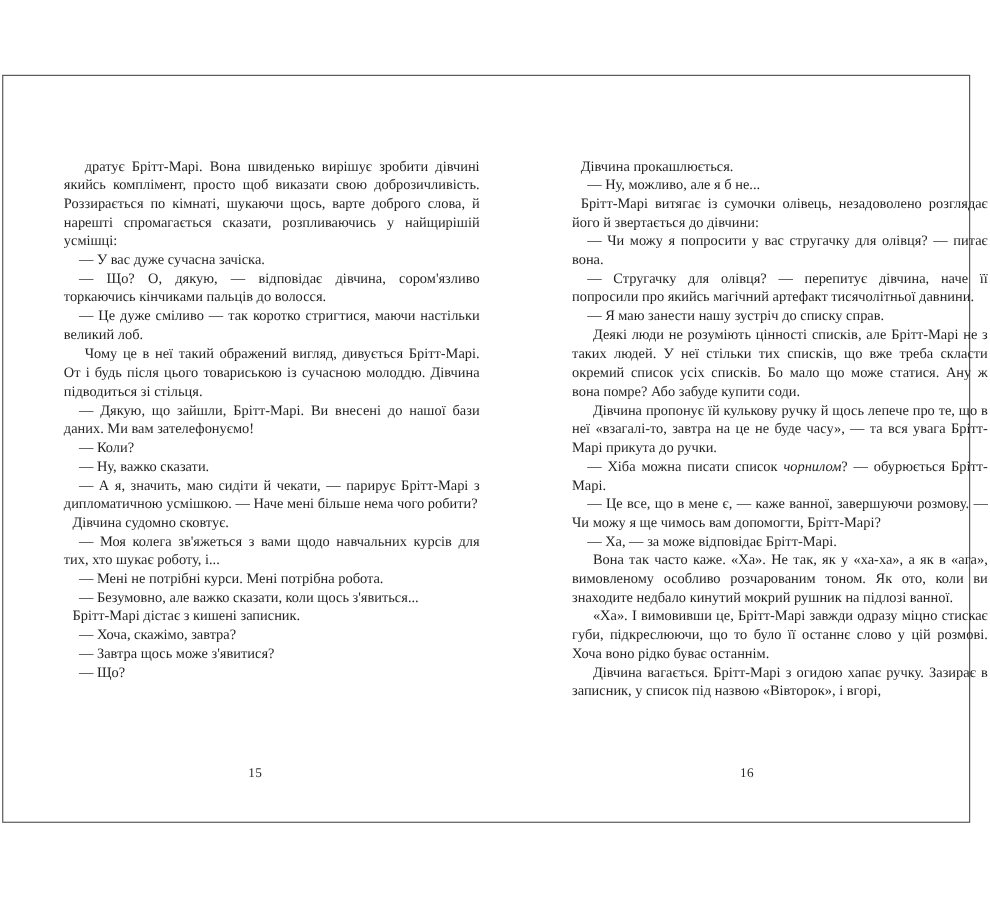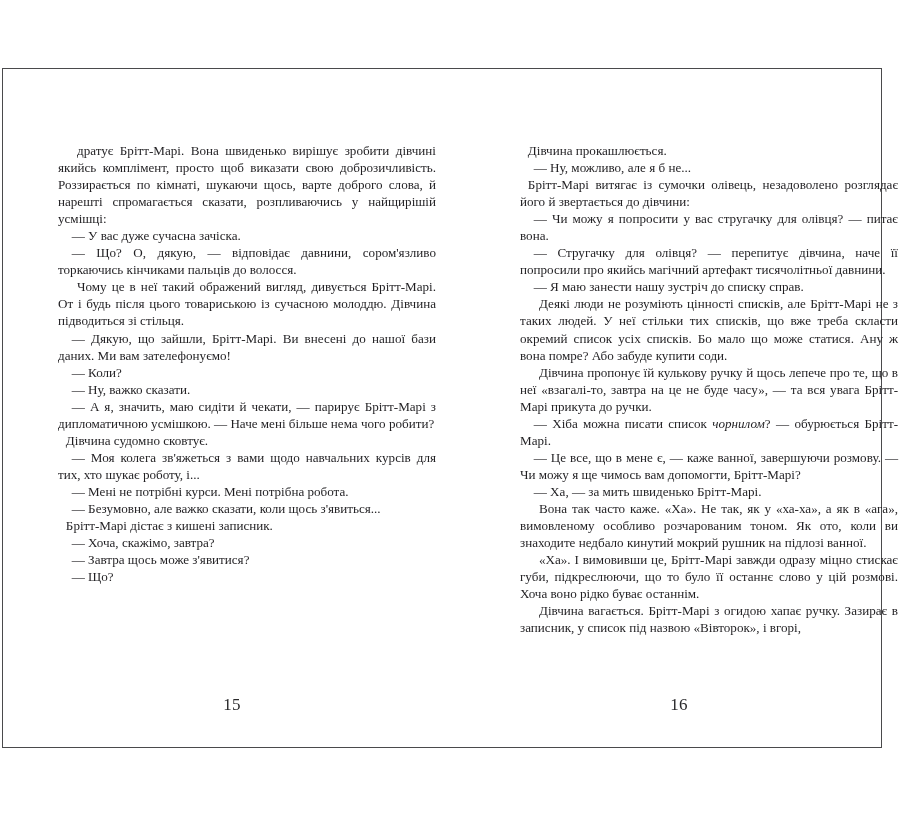--- a/index.html
+++ b/index.html
@@ -70,40 +70,41 @@
     text-indent: 0.6em;
   }
   .page-body em {
     font-style: italic;
   }
   .page-number {
     position: absolute;
     top: 626px;
     width: 378px;
     text-align: center;
-    font-size: 17px;
+    font-size: 12px;
     color: #2a2a2c;
     letter-spacing: 0.3px;
   }
   .page-left .page-number  { left: 40px; }
   .page-right .page-number { left: 48px; }
 </style>
 </head>
 <body>
 
 <div class="screenshot">
 
   <div class="book-spread">
     <div class="pages">
 
       <div class="page page-left">
         <div class="page-body">
           <p>дратує Брітт-Марі. Вона швиденько вирішує зробити дівчині якийсь комплімент, просто щоб виказати свою доброзичливість. Роззирається по кімнаті, шукаючи щось, варте доброго слова, й нарешті спромагається сказати, розпливаючись у найщирішій усмішці:</p>
           <p class="dialogue">— У вас дуже сучасна зачіска.</p>
-          <p class="dialogue">— Що? О, дякую, — відповідає давнини, сором'язливо торкаючись кінчиками пальців до волосся.</p>
+          <p class="dialogue">— Що? О, дякую, — відповідає дівчина, сором'язливо торкаючись кінчиками пальців до волосся.</p>
+          <p class="dialogue">— Це дуже сміливо — так коротко стригтися, маючи настільки великий лоб.</p>
           <p>Чому це в неї такий ображений вигляд, дивується Брітт-Марі. От і будь після цього товариською із сучасною молоддю. Дівчина підводиться зі стільця.</p>
           <p class="dialogue">— Дякую, що зайшли, Брітт-Марі. Ви внесені до нашої бази даних. Ми вам зателефонуємо!</p>
           <p class="dialogue">— Коли?</p>
           <p class="dialogue">— Ну, важко сказати.</p>
           <p class="dialogue">— А я, значить, маю сидіти й чекати, — парирує Брітт-Марі з дипломатичною усмішкою. — Наче мені більше нема чого робити?</p>
           <p class="tight">Дівчина судомно сковтує.</p>
           <p class="dialogue">— Моя колега зв'яжеться з вами щодо навчальних курсів для тих, хто шукає роботу, і...</p>
           <p class="dialogue">— Мені не потрібні курси. Мені потрібна робота.</p>
           <p class="dialogue">— Безумовно, але важко сказати, коли щось з'явиться...</p>
           <p class="tight">Брітт-Марі дістає з кишені записник.</p>
@@ -121,21 +122,21 @@
           <p class="tight">Брітт-Марі витягає із сумочки олівець, незадоволено розглядає його й звертається до дівчини:</p>
           <p class="dialogue">— Чи можу я попросити у вас стругачку для олівця? — питає вона.</p>
           <p class="dialogue">— Стругачку для олівця? — перепитує дівчина, наче її попросили про якийсь магічний артефакт тисячолітньої давнини.</p>
           <p class="dialogue">— Я маю занести нашу зустріч до списку справ.</p>
           <p>Деякі люди не розуміють цінності списків, але Брітт-Марі не з таких людей. У неї стільки тих списків, що вже треба скласти окремий список усіх списків. Бо мало що може статися. Ану ж вона помре? Або забуде купити соди.</p>
           <p>Дівчина пропонує їй кулькову ручку й щось лепече про те, що в неї «взагалі-то, завтра на це не буде часу», — та вся увага Брітт-Марі прикута до ручки.</p>
           <p class="dialogue">
             <span>— Хіба можна писати список </span><em>чорнилом</em><span>? — обурюється Брітт-Марі.</span>
           </p>
           <p class="dialogue">— Це все, що в мене є, — каже ванної, завершуючи розмову. — Чи можу я ще чимось вам допомогти, Брітт-Марі?</p>
-          <p class="dialogue">— Ха, — за мить швиденько Брітт-Марі.</p>
+          <p class="dialogue">— Ха, — за може відповідає Брітт-Марі.</p>
           <p>Вона так часто каже. «Ха». Не так, як у «ха-ха», а як в «ага», вимовленому особливо розчарованим тоном. Як ото, коли ви знаходите недбало кинутий мокрий рушник на підлозі ванної.</p>
           <p>«Ха». І вимовивши це, Брітт-Марі завжди одразу міцно стискає губи, підкреслюючи, що то було її останнє слово у цій розмові. Хоча воно рідко буває останнім.</p>
           <p>Дівчина вагається. Брітт-Марі з огидою хапає ручку. Зазирає в записник, у список під назвою «Вівторок», і вгорі,</p>
         </div>
         <div class="page-number">16</div>
       </div>
 
     </div>
   </div>
 

